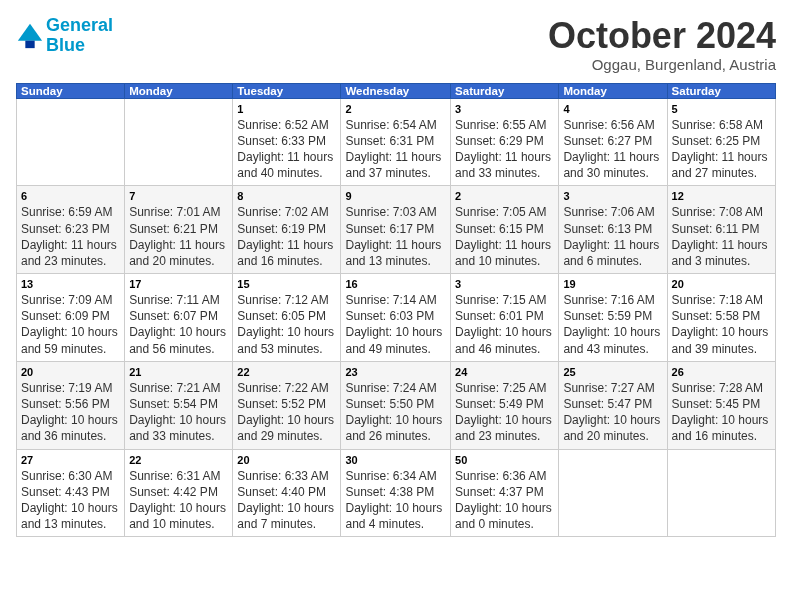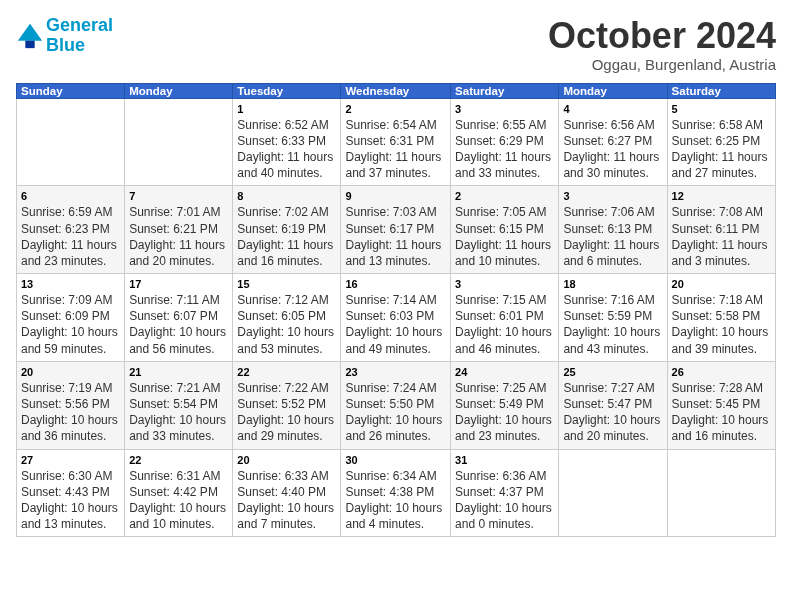--- a/index.html
+++ b/index.html
@@ -198,21 +198,21 @@
           </td>
           <td>
             <span class="day-num">16</span>
             <div class="day-info">Sunrise: 7:14 AM<br>Sunset: 6:03 PM<br>Daylight: 10 hours and 49 minutes.</div>
           </td>
           <td>
             <span class="day-num">3</span>
             <div class="day-info">Sunrise: 7:15 AM<br>Sunset: 6:01 PM<br>Daylight: 10 hours and 46 minutes.</div>
           </td>
           <td>
-            <span class="day-num">18</span>
+            <span class="day-num">19</span>
             <div class="day-info">Sunrise: 7:16 AM<br>Sunset: 5:59 PM<br>Daylight: 10 hours and 43 minutes.</div>
           </td>
           <td>
             <span class="day-num">20</span>
             <div class="day-info">Sunrise: 7:18 AM<br>Sunset: 5:58 PM<br>Daylight: 10 hours and 39 minutes.</div>
           </td>
         </tr>
         <tr>
           <td>
             <span class="day-num">20</span>
@@ -254,21 +254,21 @@
           </td>
           <td>
             <span class="day-num">20</span>
             <div class="day-info">Sunrise: 6:33 AM<br>Sunset: 4:40 PM<br>Daylight: 10 hours and 7 minutes.</div>
           </td>
           <td>
             <span class="day-num">30</span>
             <div class="day-info">Sunrise: 6:34 AM<br>Sunset: 4:38 PM<br>Daylight: 10 hours and 4 minutes.</div>
           </td>
           <td>
-            <span class="day-num">31</span>
+            <span class="day-num">50</span>
             <div class="day-info">Sunrise: 6:36 AM<br>Sunset: 4:37 PM<br>Daylight: 10 hours and 0 minutes.</div>
           </td>
           <td class="empty"></td>
           <td class="empty"></td>
         </tr>
       </tbody>
   </table>
 </div>
 
 </body></html>

